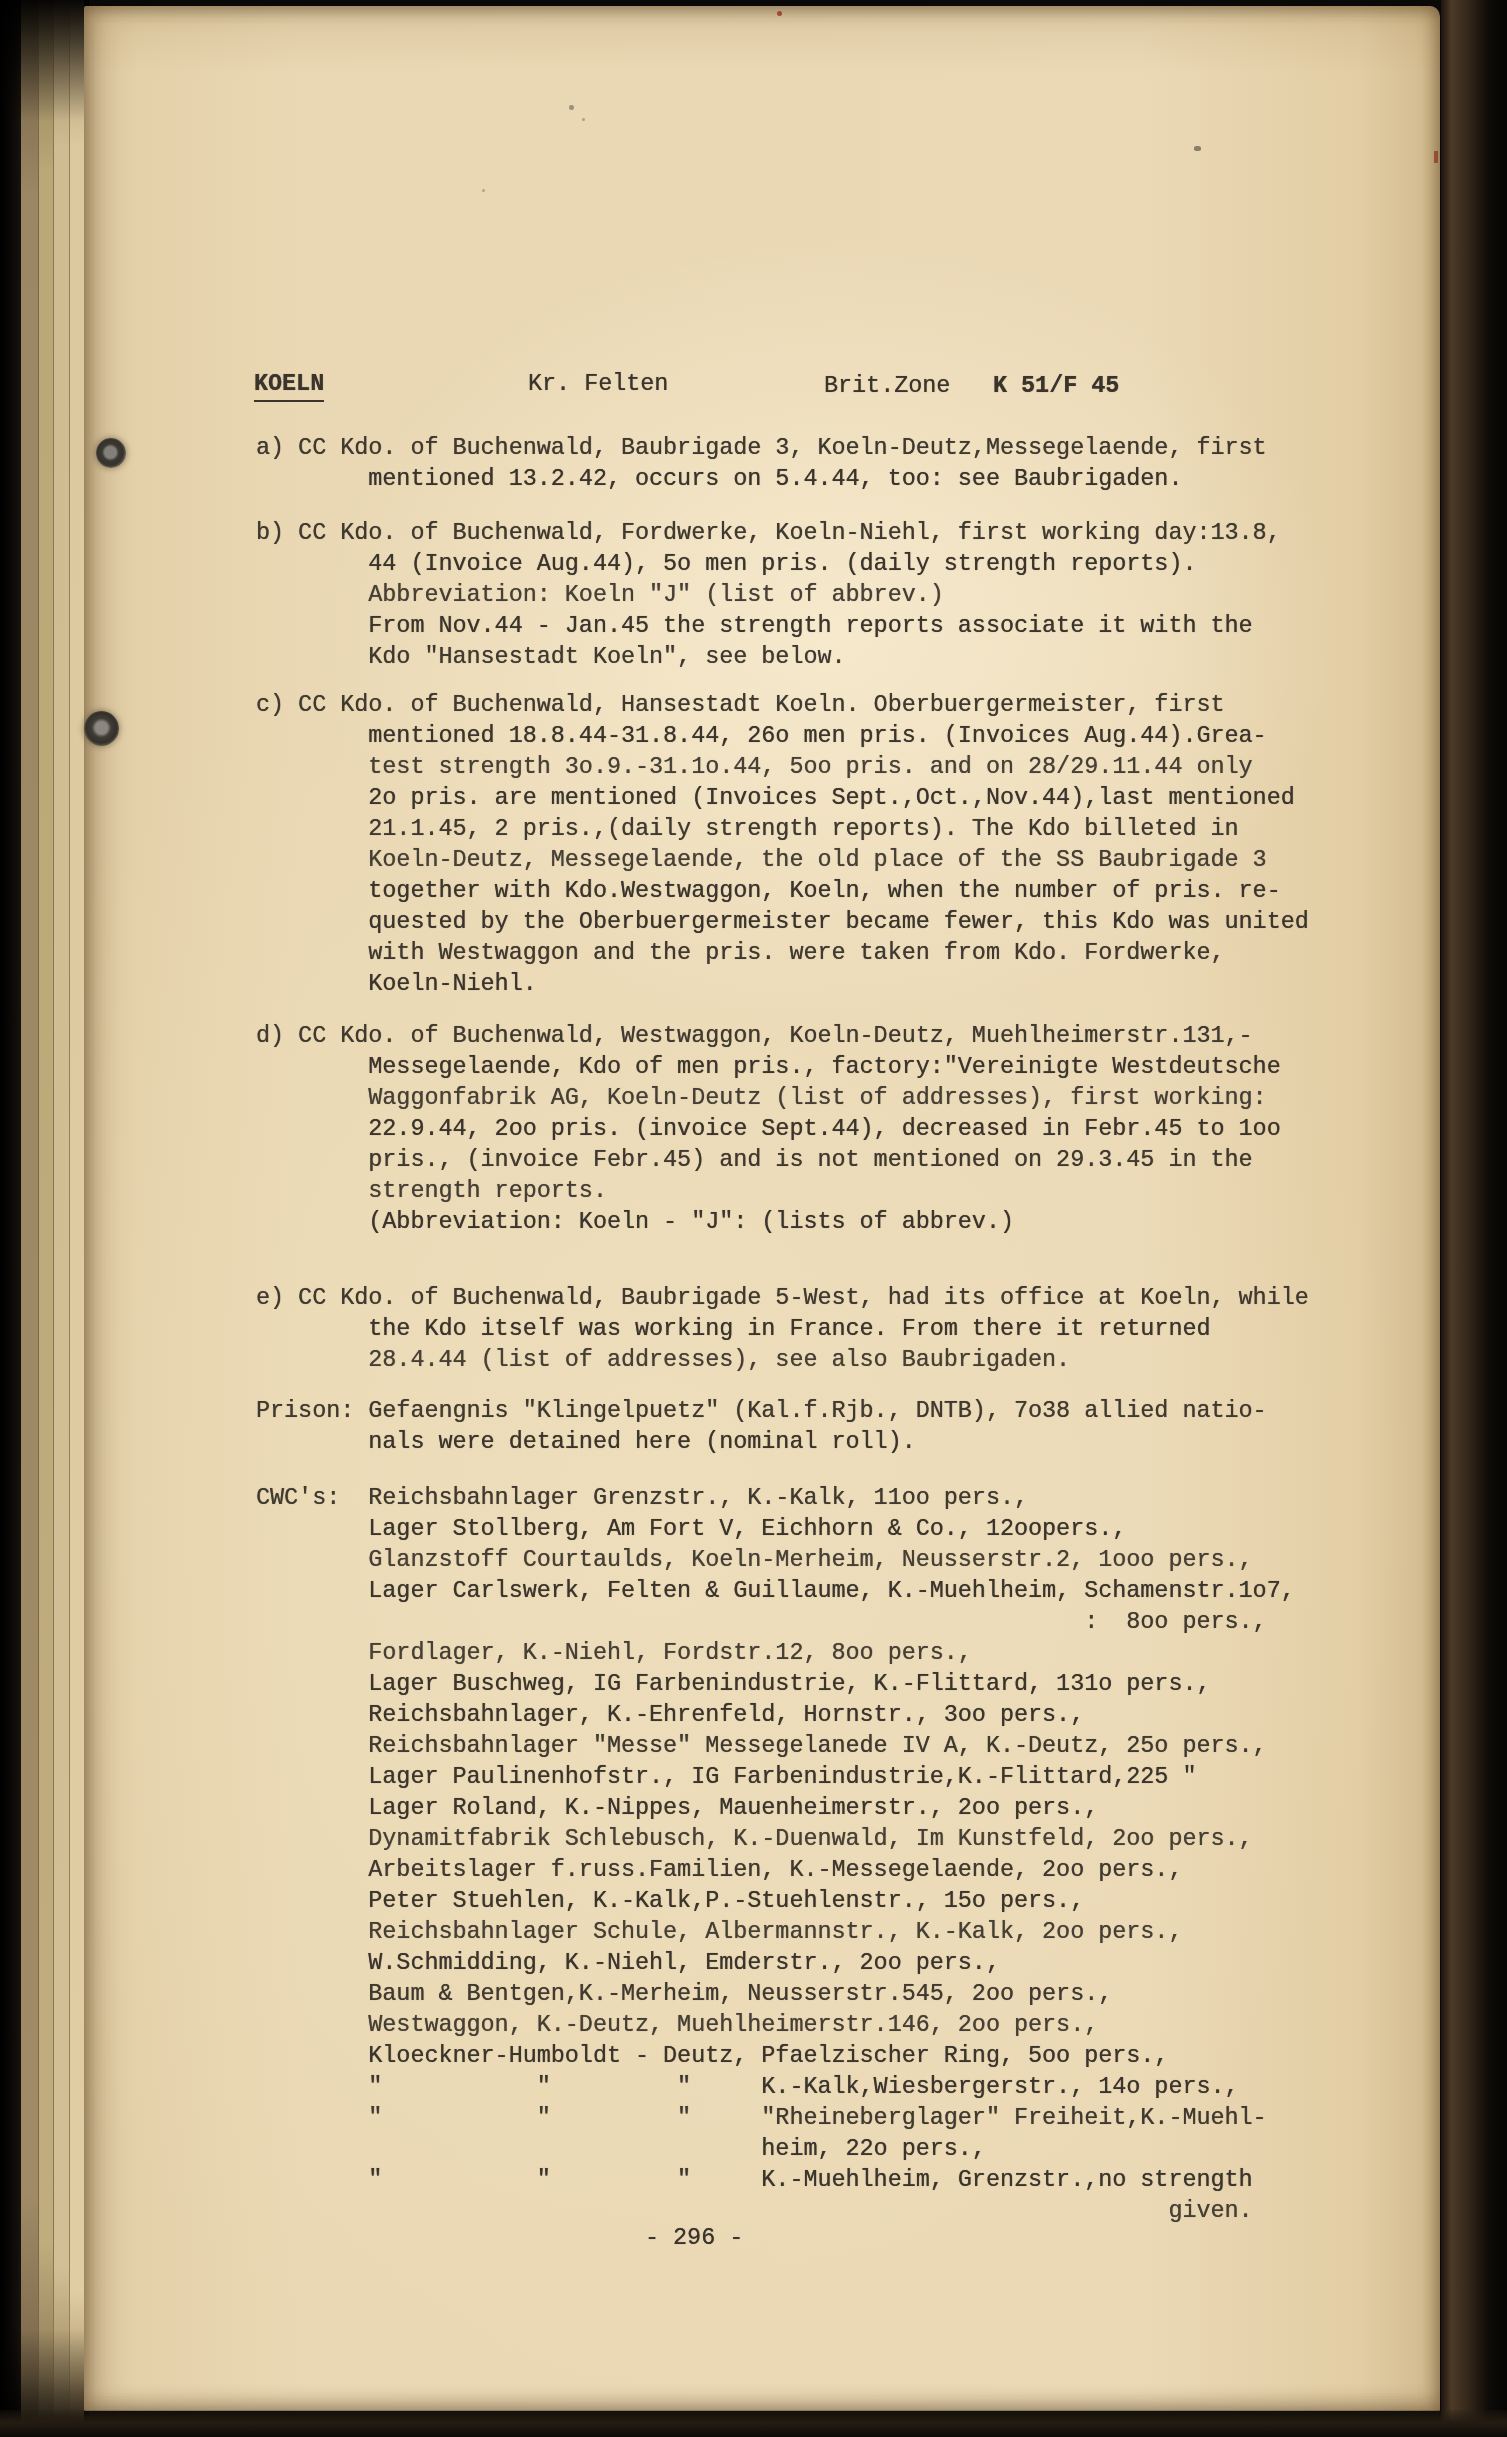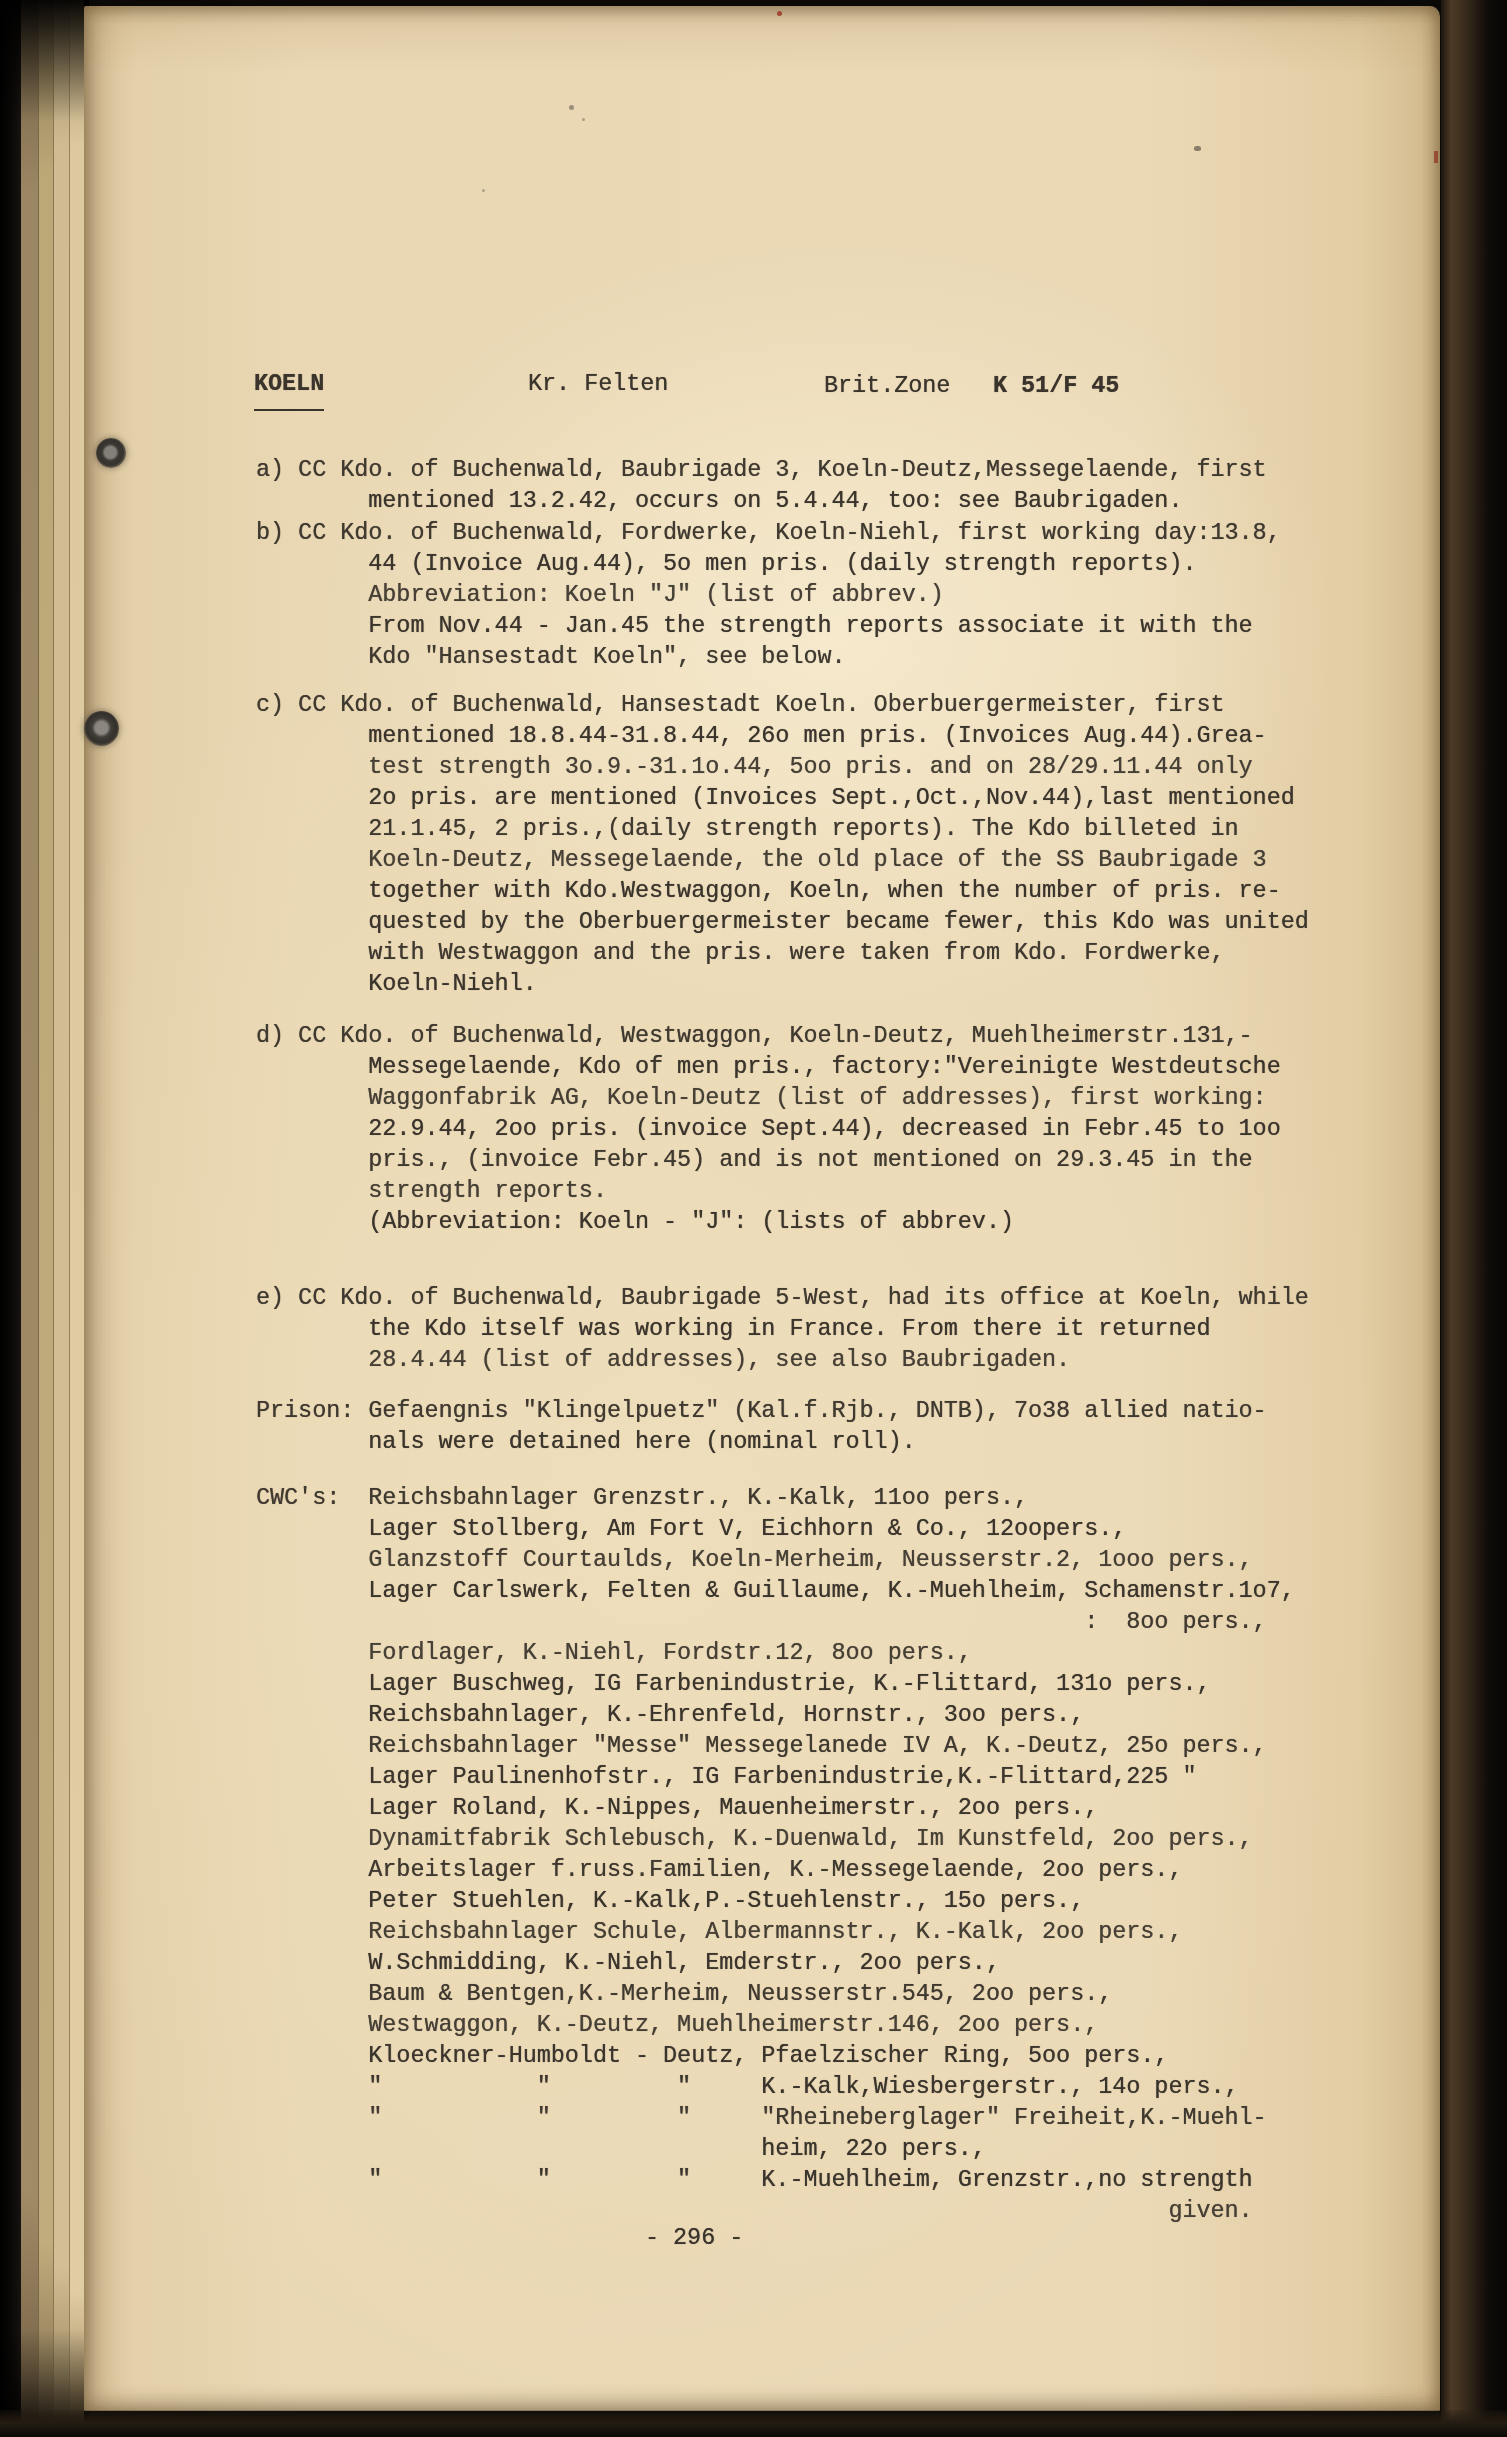--- a/index.html
+++ b/index.html
@@ -69,26 +69,26 @@
 
   
   .tw { position:absolute; color:#3a342c; font-size:23.4px; line-height:31px; white-space:pre;
         text-shadow:0 0 0.8px rgba(56,50,42,.65), 0.4px 0.4px 0 rgba(56,50,42,.3); }
   .tblock { left:256px; }
   .tblock .line { height:31px; line-height:31px; }
   .tblock .line:nth-child(3n) { opacity:.93; }
   .tblock .line:nth-child(4n+1) { opacity:.97; }
 
   .h-title { left:254px; top:369px; font-weight:bold; }
-  .h-title .u { display:inline-block; border-bottom:2.3px solid #3a342c; padding-bottom:9px; }
+  .h-title .u { display:inline-block; border-bottom:2.3px solid #3a342c; padding-bottom:0; }
   .h-district { left:528px; top:369px; }
   .h-zone { left:824px; top:371px;text-align:center; }
   .h-ref { left:993px; top:371px;font-weight:bold; }
 
-  .block-a { top:433px;margin-top:22px; }
+  .block-a { top:433px; }
   .block-b { top:518px; }
   .block-c { top:690px; }
   .block-d { top:1021px; }
   .block-e { top:1283px; }
   .block-prison { top:1396px; }
   .block-cwc { top:1483px; }
 
   .page-number { left:645px; top:2223px; }
 </style>
 </head>

